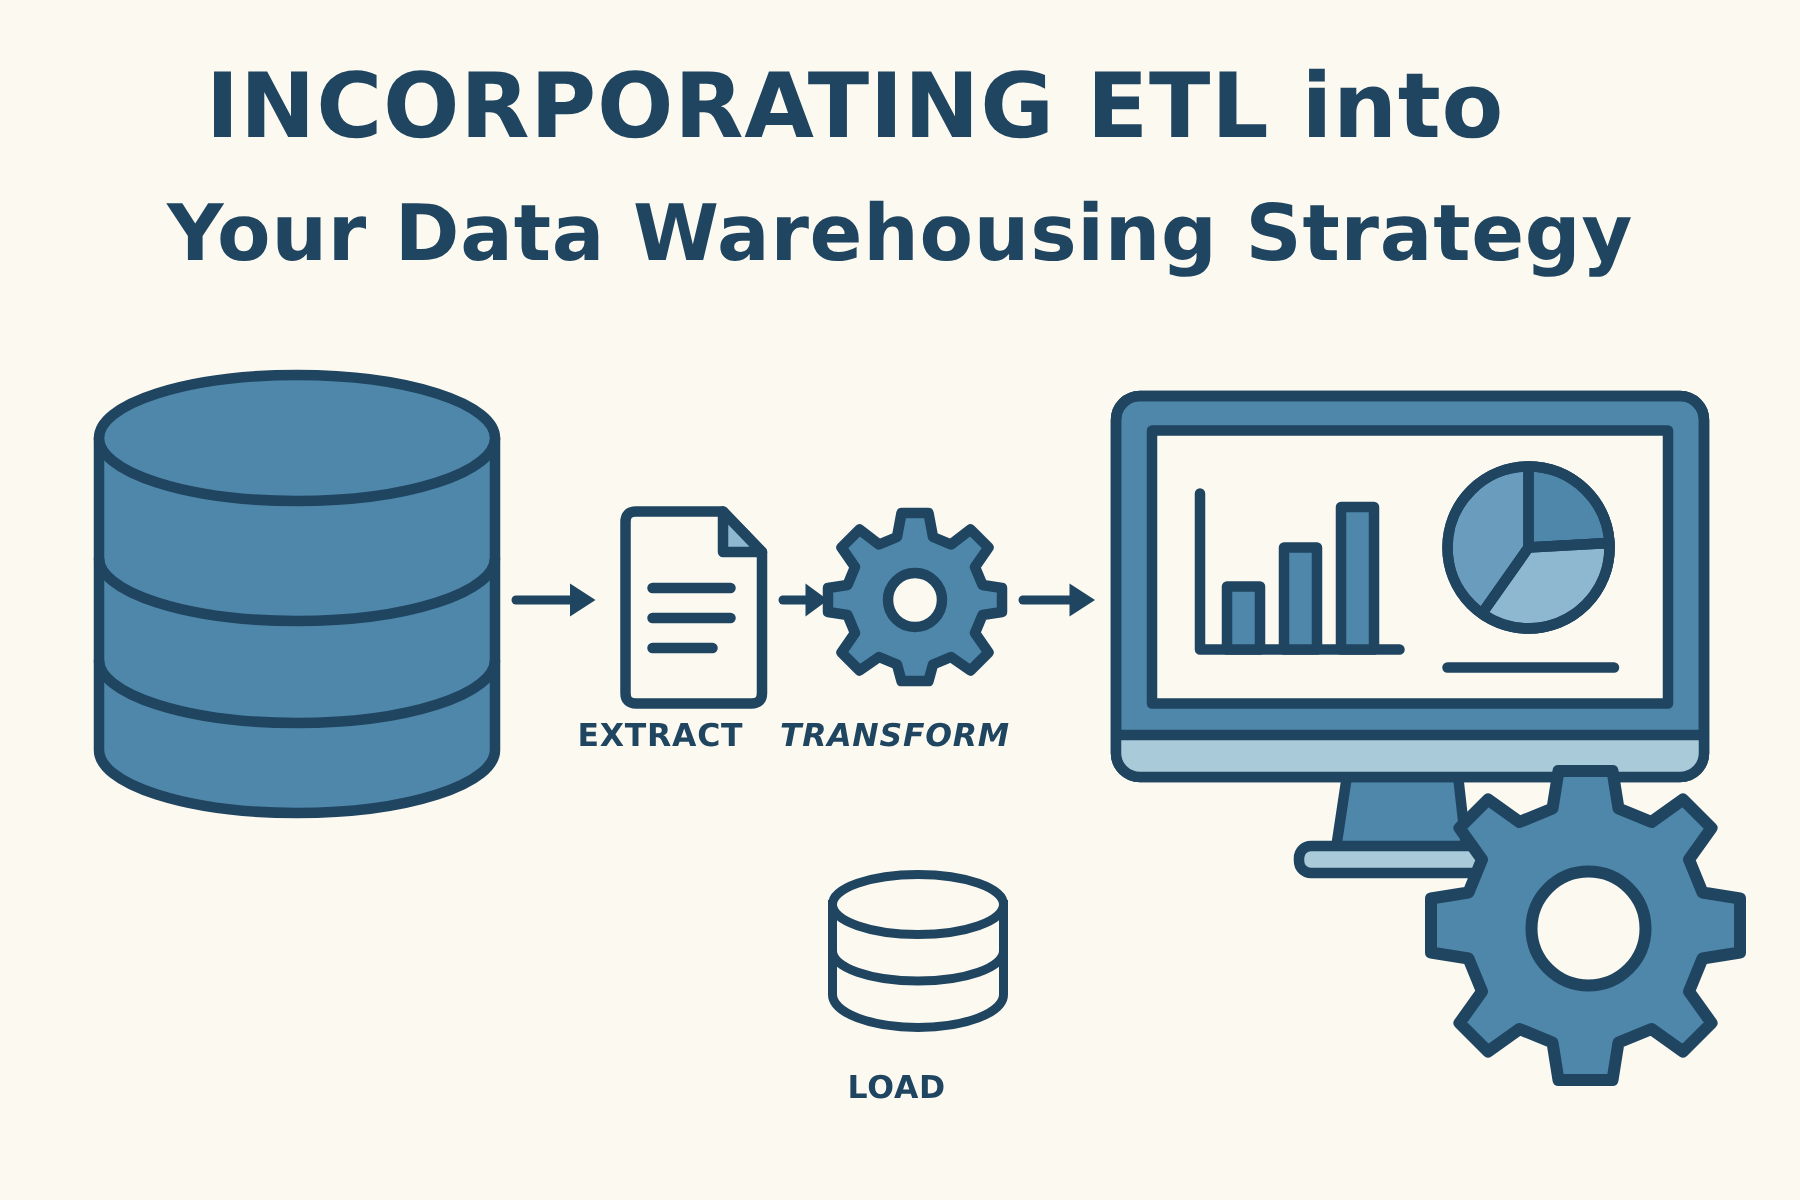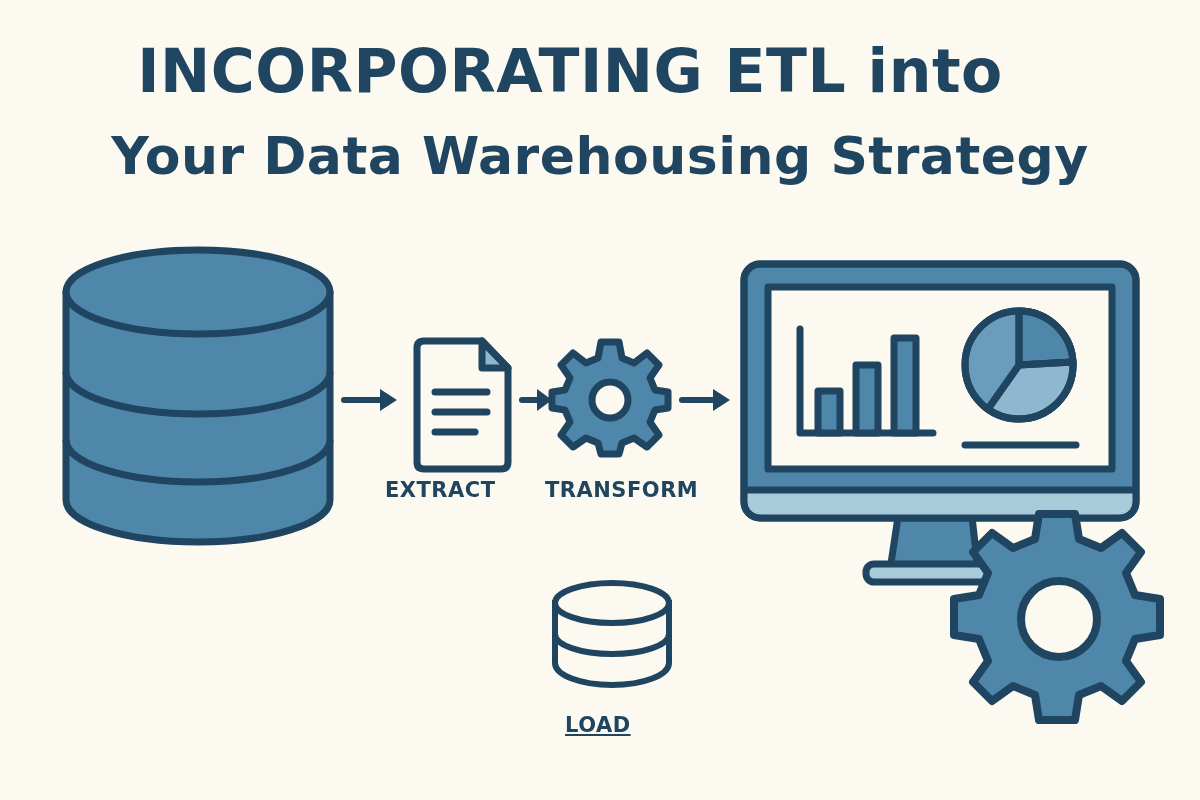--- a/index.html
+++ b/index.html
@@ -101,14 +101,14 @@
   </g>
 
   <g stroke="#1f4560" stroke-width="6" fill="#fbf9f0">
     <path d="M555 603 L555 663 A57 22 0 0 0 669 663 L669 603 Z"></path>
     <ellipse cx="612" cy="603" rx="57" ry="20"></ellipse>
     <path d="M555 634 A57 20 0 0 0 669 634" fill="none"></path>
   </g>
 </svg>
 
 <div class="label" style="left:385px; top:478px;">EXTRACT</div>
-<div class="label" style="left:545px; top:478px;">TRANSFORM</div>
-<div class="label" style="left:565px; top:713px;text-decoration:underline;">LOAD</div>
+<div class="label" style="left:520px; top:478px;font-style:italic;">TRANSFORM</div>
+<div class="label" style="left:565px; top:713px;">LOAD</div>
 
 </body></html>

